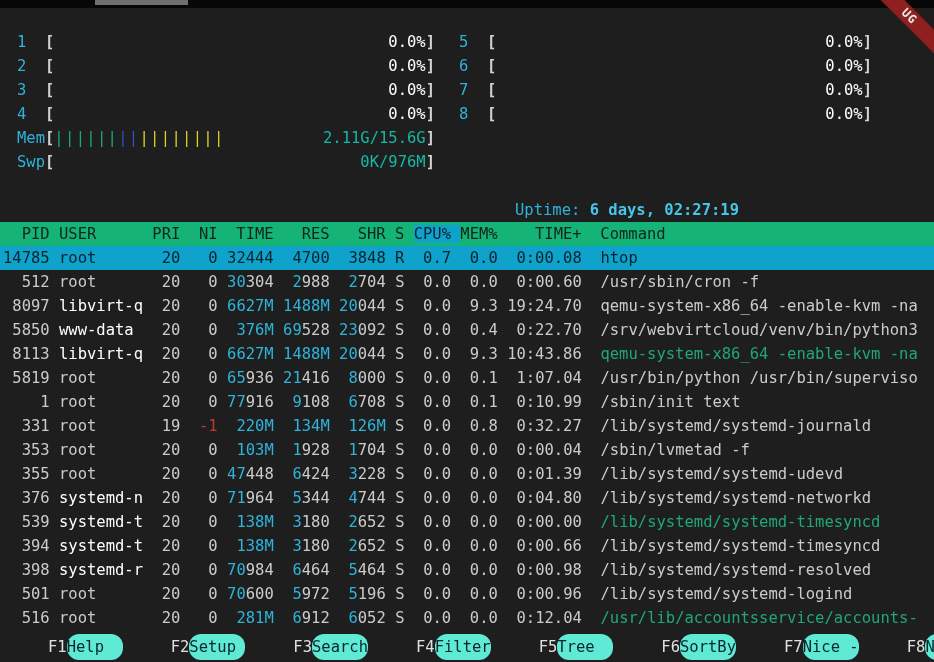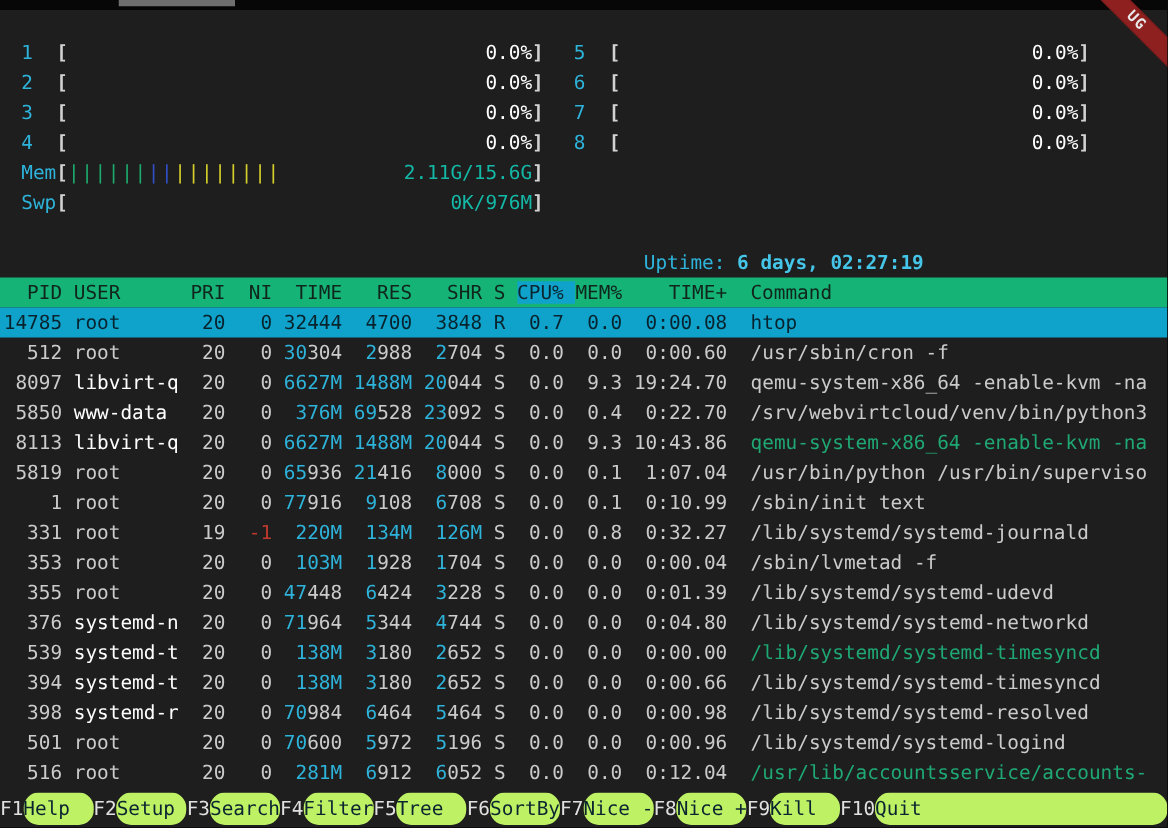--- a/index.html
+++ b/index.html
@@ -47,22 +47,22 @@
   .trow .in{padding-left:3px;}
   .thead{background:#16b377;color:#10251b;}
   .thead .sorthl{background:#0fa3cc;color:#0b2530;}
   .sel{background:#0fa3cc;}
   .sel .in, .sel span{color:#08232e !important;font-weight:normal;}
 
   
   .fbar{position:absolute;left:0;top:626px;width:934px;height:26px;display:flex;line-height:26px;white-space:pre;overflow:hidden;}
   .fitem{display:flex;}
   .fitem.grow{flex:1;}
-  .fkey{color:#e0e0e0;background:transparent;}
-  .flab{background:#bef264;color:#0a2530;border-radius:12px;}
+  .fkey{color:#e0e0e0;background:transparent;padding-left:48px;}
+  .flab{background:#5eead4;color:#0a2530;border-radius:12px;}
   .fitem.grow .flab{flex:1;}
 </style>
 </head>
 <body>
 
 <div class="screen">
   <div class="topstrip">
     <div class="tabfrag"></div>
   </div>
   <div class="ribbon">UG</div>

